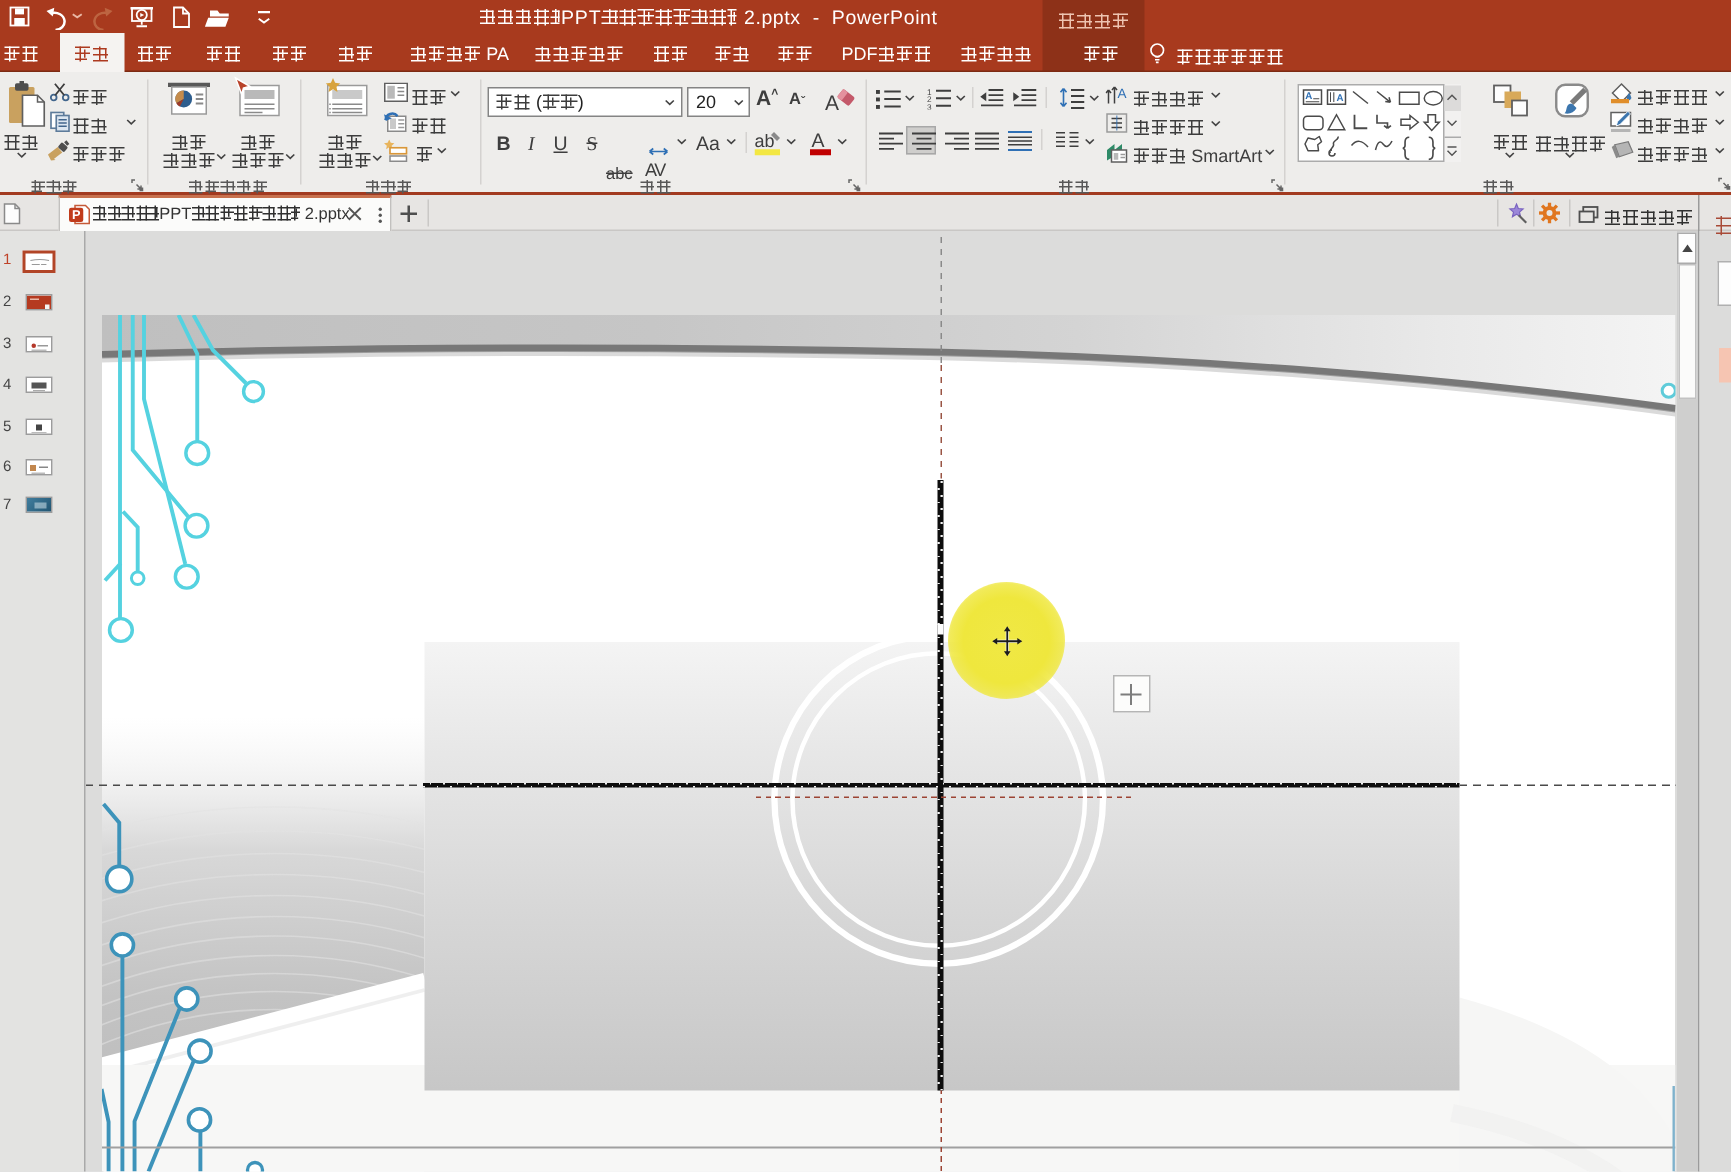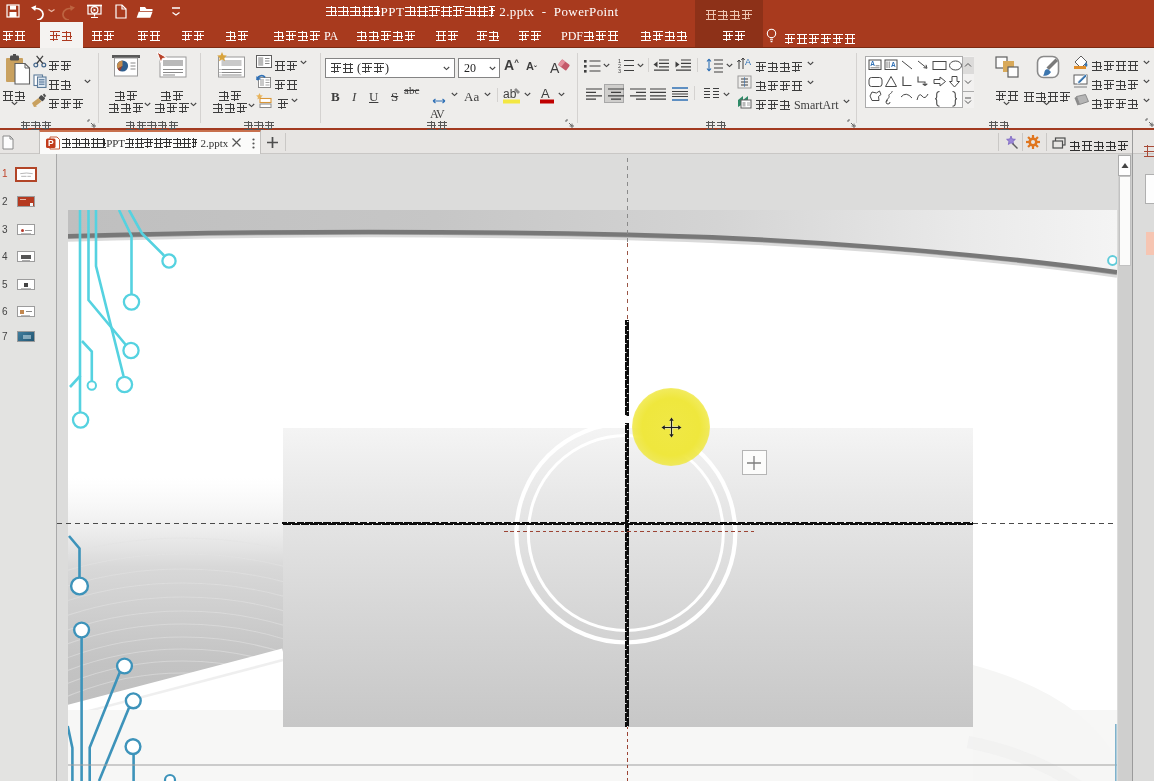--- a/index.html
+++ b/index.html
@@ -4,21 +4,21 @@
 html,body{width:1154px;height:781px;overflow:hidden;font-family:"Liberation Sans",sans-serif;background:#dcdcdb}
 .ab{position:absolute}
 b.g{--c:#3d3d3d;display:inline-block;width:10.6px;height:10.6px;margin:0 .7px;vertical-align:-1.2px;
  background-repeat:no-repeat;
  background-image:linear-gradient(var(--c),var(--c)),linear-gradient(var(--c),var(--c)),linear-gradient(var(--c),var(--c)),linear-gradient(var(--c),var(--c)),linear-gradient(var(--c),var(--c))}
 b.p0{background-size:100% 1px,100% 1px,100% 1px,1px 100%,1px 100%;background-position:0 9%,0 50%,0 93%,24% 0,76% 0}
 b.p1{background-size:90% 1px,100% 1px,100% 1px,1px 92%,1px 70%;background-position:10% 15%,0 55%,0 93%,50% 0,88% 30%}
 b.p2{background-size:100% 1px,100% 1px,80% 1px,1px 100%,1px 55%;background-position:0 8%,0 46%,20% 90%,32% 0,68% 45%}
 b.g.w{--c:#ffffff}b.g.rd{--c:#ad3a20}b.g.pk{--c:#eec4b1}b.g.gy{--c:#585858}b.g.dk{--c:#303030}
 .s10 b.g{width:9.3px;height:9.3px}
-t{font-family:Liberation Serif, serif}
+t{font-family:Liberation Sans, sans-serif}
 .tabt b.g{width:8.8px;height:10.2px;margin:0 .35px}
 .ttl b.g{width:10.8px;height:11px;margin:0 .6px}
 .tt{color:#fff;font-size:12px}
 svg{display:block}
 .vc{display:flex;align-items:center}
 </style></head><body>
 <div class="ab" style="left:0;top:0;width:1154px;height:22px;background:#a83a1e"></div>
 <div class="ab" style="left:695px;top:0;width:68px;height:48px;background:#8d3118"></div>
 <div class="ab" style="left:699px;top:5px;width:60px;text-align:center"><b class="g p0 pk"></b><b class="g p1 pk"></b><b class="g p1 pk"></b><b class="g p2 pk"></b></div>
 <svg class="ab" style="left:4px;top:3px" width="180" height="17" viewBox="0 0 180 17">
@@ -220,21 +220,21 @@
 <text x="0" y="15" font-size="14" fill="#3e3e3e" font-family="Liberation Sans">A</text>
 <g transform="rotate(38 14 7)">
       <rect x="9" y="3.5" width="10" height="7" rx="1.2" fill="#c4596a"></rect>
       <rect x="9" y="3.5" width="4" height="7" rx="1" fill="#e4909d"></rect>
     </g>
 </svg>
 <div class="ab" style="left:331px;top:87px;white-space:nowrap"><t style="font-weight:bold;font-size:13px;color:#3e3e3e">B</t></div>
 <div class="ab" style="left:352px;top:87px;white-space:nowrap"><t style="font-style:italic;font-size:13px;color:#3e3e3e;font-family:'Liberation Serif',serif">I</t></div>
 <div class="ab" style="left:369px;top:87px;white-space:nowrap"><t style="font-size:13px;color:#3e3e3e;text-decoration:underline">U</t></div>
 <div class="ab" style="left:391px;top:87px;white-space:nowrap"><t style="font-size:13px;color:#3e3e3e;text-decoration:line-through;font-family:'Liberation Serif',serif">S</t></div>
-<div class="ab" style="left:404px;top:80px;white-space:nowrap"><t style="font-size:11px;color:#3e3e3e;text-decoration:line-through">abc</t></div>
+<div class="ab" style="left:404px;top:106px;white-space:nowrap"><t style="font-size:11px;color:#3e3e3e;text-decoration:line-through">abc</t></div>
 <div class="ab" style="left:430px;top:104px;white-space:nowrap"><t style="font-size:12px;color:#3e3e3e;letter-spacing:-1px">AV</t></div>
 <svg class="ab" style="left:430px;top:98px" width="18" height="6" viewBox="0 0 18 6">
 <path d="M3 3 h12 M3 3 l2.5 -2 M3 3 l2.5 2 M15 3 l-2.5 -2 M15 3 l-2.5 2" stroke="#2f70b5" fill="none" stroke-width="1.1"></path>
   </svg>
 <svg class="ab" style="left:451px;top:92px" width="7" height="5" viewBox="0 0 7 5">
     <path d="M.8 1 l2.7 2.6 L6.2 1" stroke="#444" fill="none" stroke-width="1.1"></path>
   </svg>
 <div class="ab" style="left:464px;top:87px;white-space:nowrap"><t style="font-size:13px;color:#3e3e3e">Aa</t></div>
 <svg class="ab" style="left:484px;top:92px" width="7" height="5" viewBox="0 0 7 5">
     <path d="M.8 1 l2.7 2.6 L6.2 1" stroke="#444" fill="none" stroke-width="1.1"></path>

